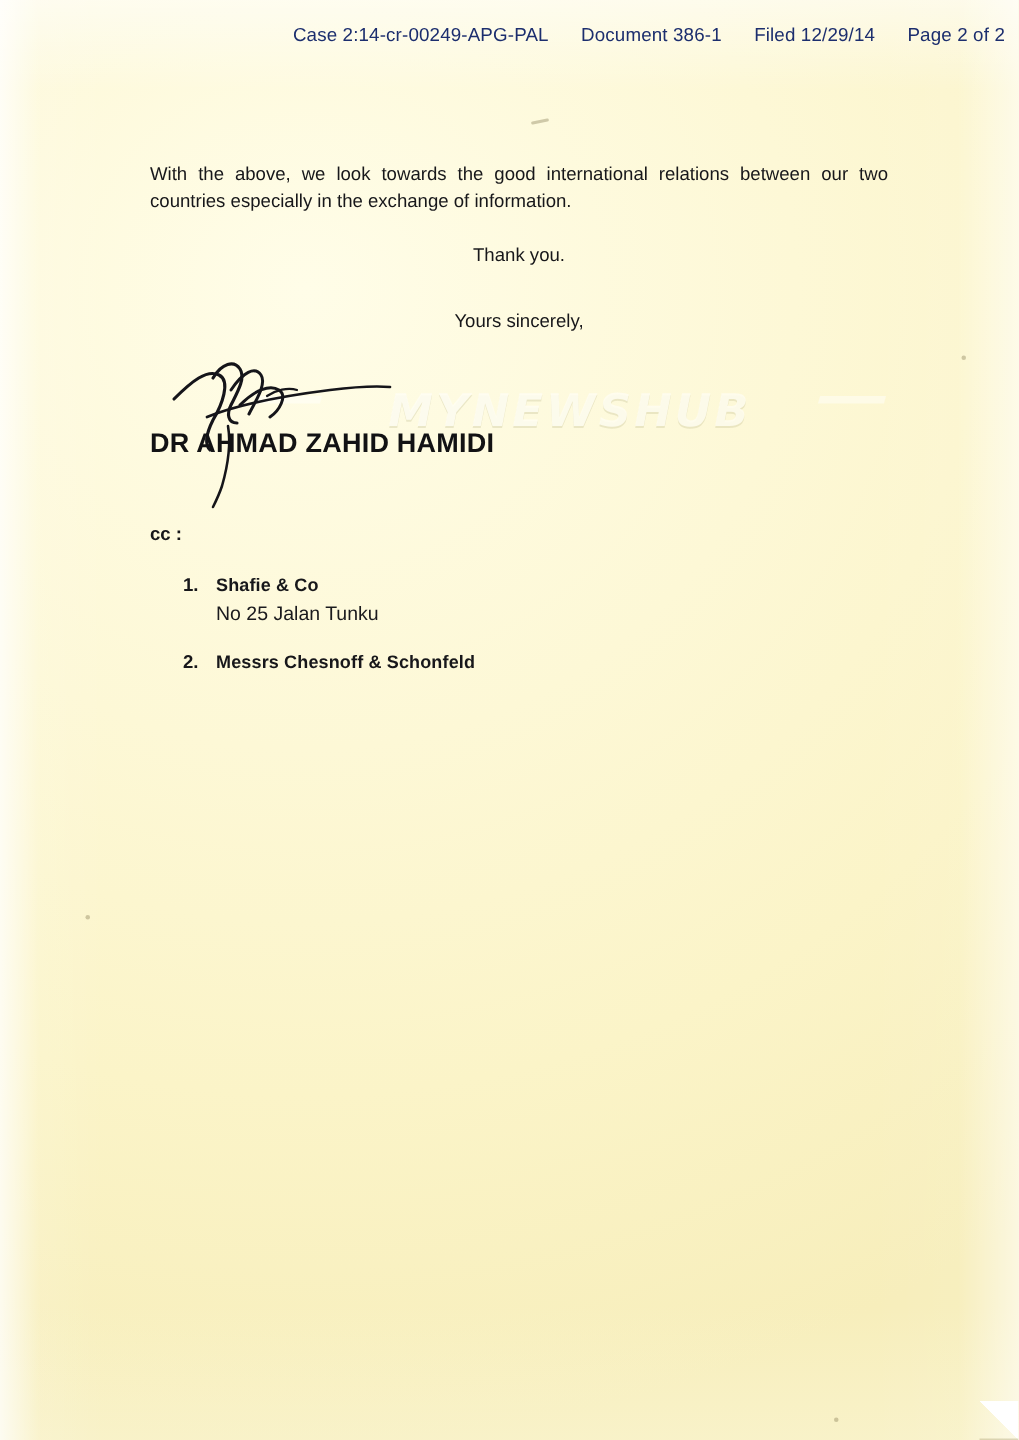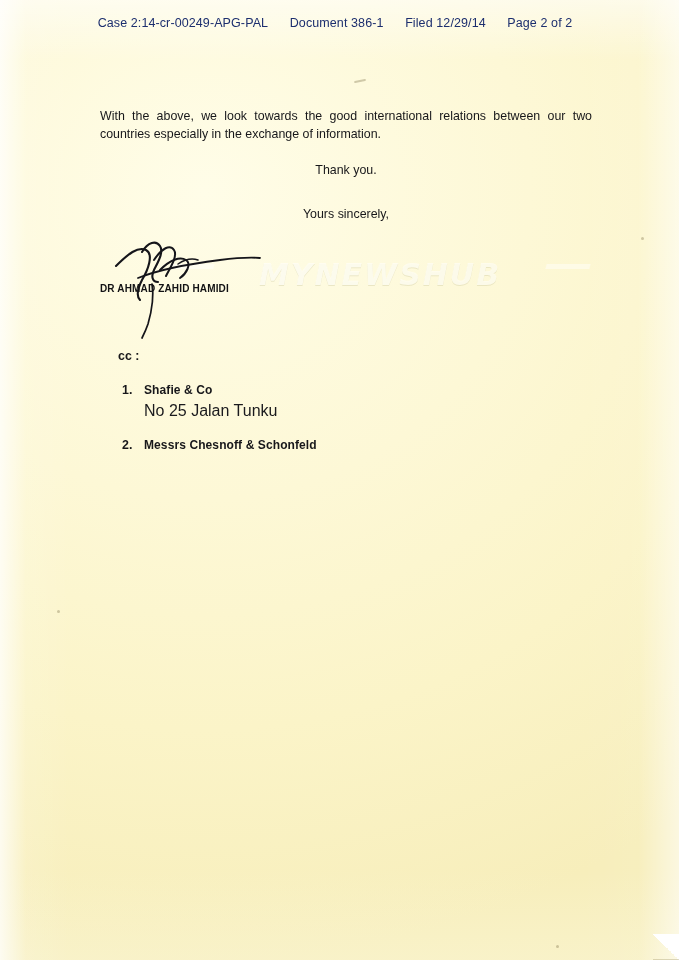--- a/index.html
+++ b/index.html
@@ -36,21 +36,21 @@
       linear-gradient(to top, rgba(250,246,214,0.5) 0px, rgba(255,255,255,0.0) 90px);
     pointer-events: none;
   }
 
   
   .ecf-header {
     position: absolute;
     top: 16px;
     left: 0;
     width: 679px;
-    text-align: center;
+    text-align: right;
     color: #1c2e6e;
     font-family: "Liberation Sans", sans-serif;
     font-size: 12.5px;
     letter-spacing: 0.1px;
     white-space: nowrap;
     z-index: 5;
   }
   .ecf-header span { margin: 0 9px; }
   .ecf-header span:first-child { margin-left: 0; }
 
@@ -83,30 +83,29 @@
   .sig-svg {
     position: absolute;
     left: 8px;
     top: -10px;
   }
   .signer-name {
     position: absolute;
     left: 0;
     top: 42px;
     font-weight: bold;
-    font-size: 10px;
+    font-size: 18px;
     letter-spacing: 0.15px;
     color: #121214;
   }
 
   .cc-label {
     margin-top: 38px;
     font-weight: bold;
     font-size: 12.4px;
-    margin-left: 18px;
   }
 
   .cc-list {
     margin: 16px 0 0 0;
     padding: 0;
     list-style: none;
   }
   .cc-item {
     position: relative;
     padding-left: 44px;
@@ -118,21 +117,21 @@
     top: 0;
     font-weight: bold;
     font-size: 12.4px;
   }
   .cc-name {
     font-weight: bold;
     font-size: 12px;
     letter-spacing: 0.1px;
   }
   .cc-addr-line {
-    font-size: 16px;
+    font-size: 13px;
     line-height: 1.32;
     color: #1a1a1d;
   }
 
   
   .watermark {
     position: absolute;
     left: 170px;
     top: 258px;
     width: 420px;

